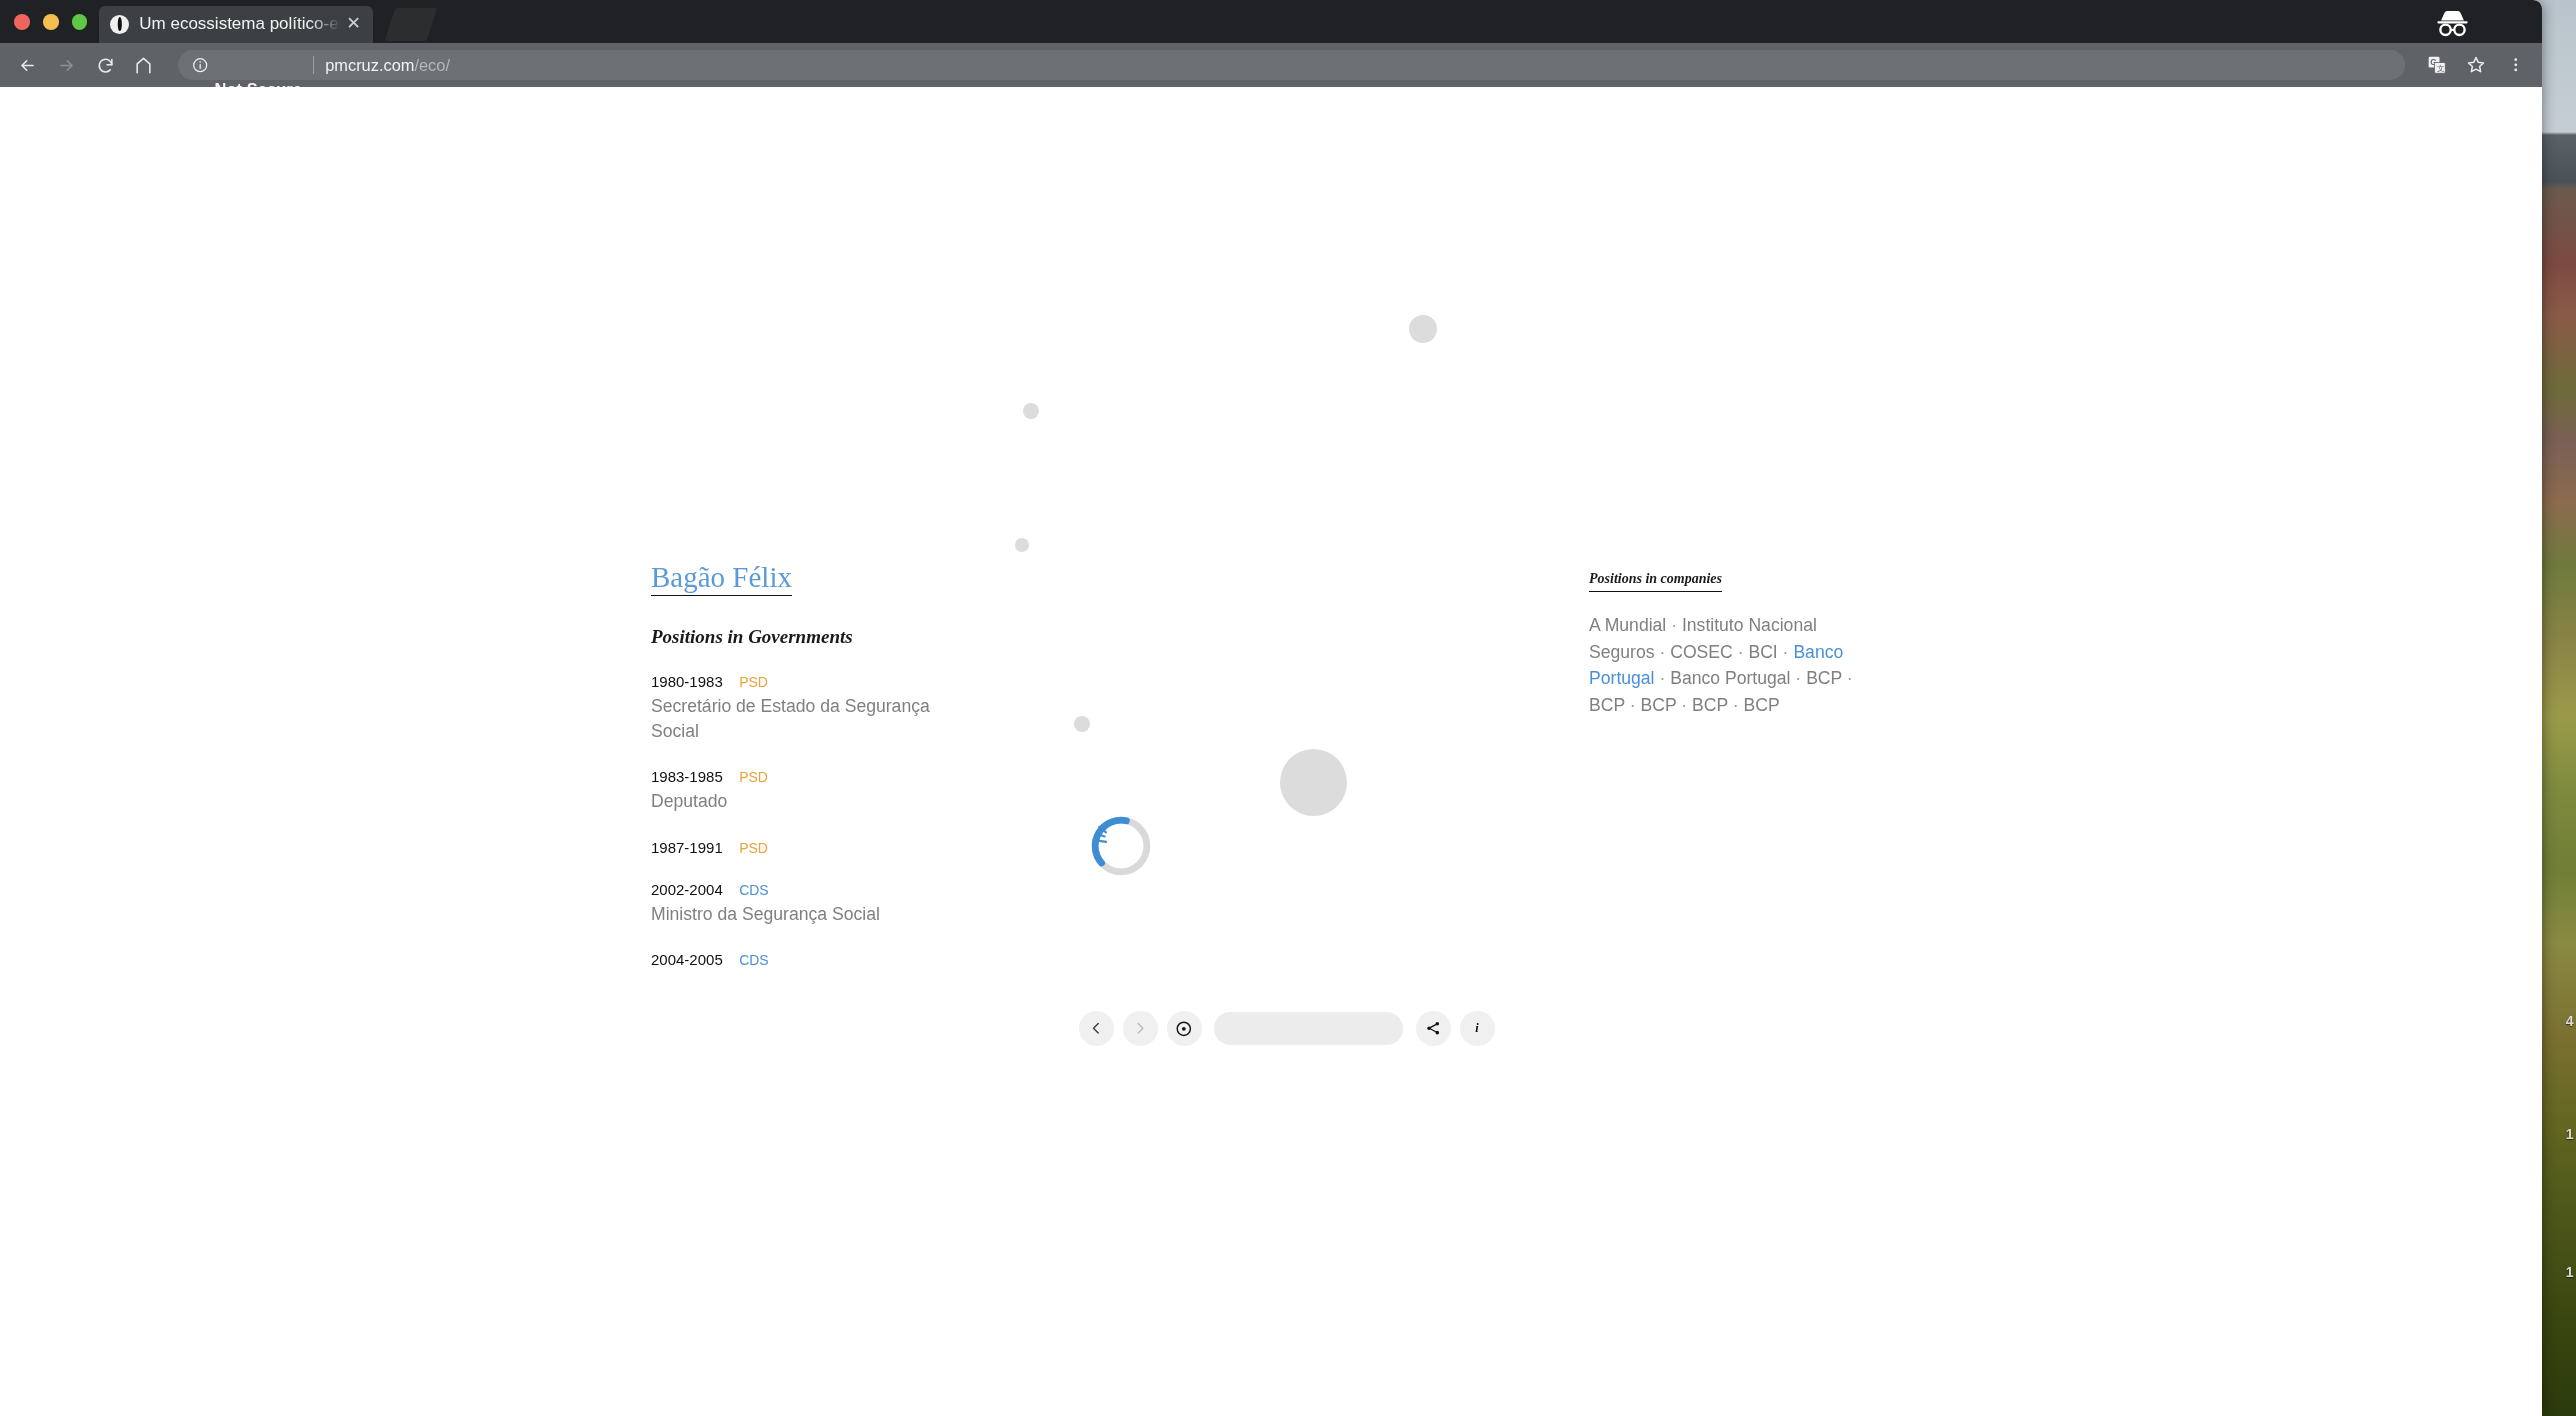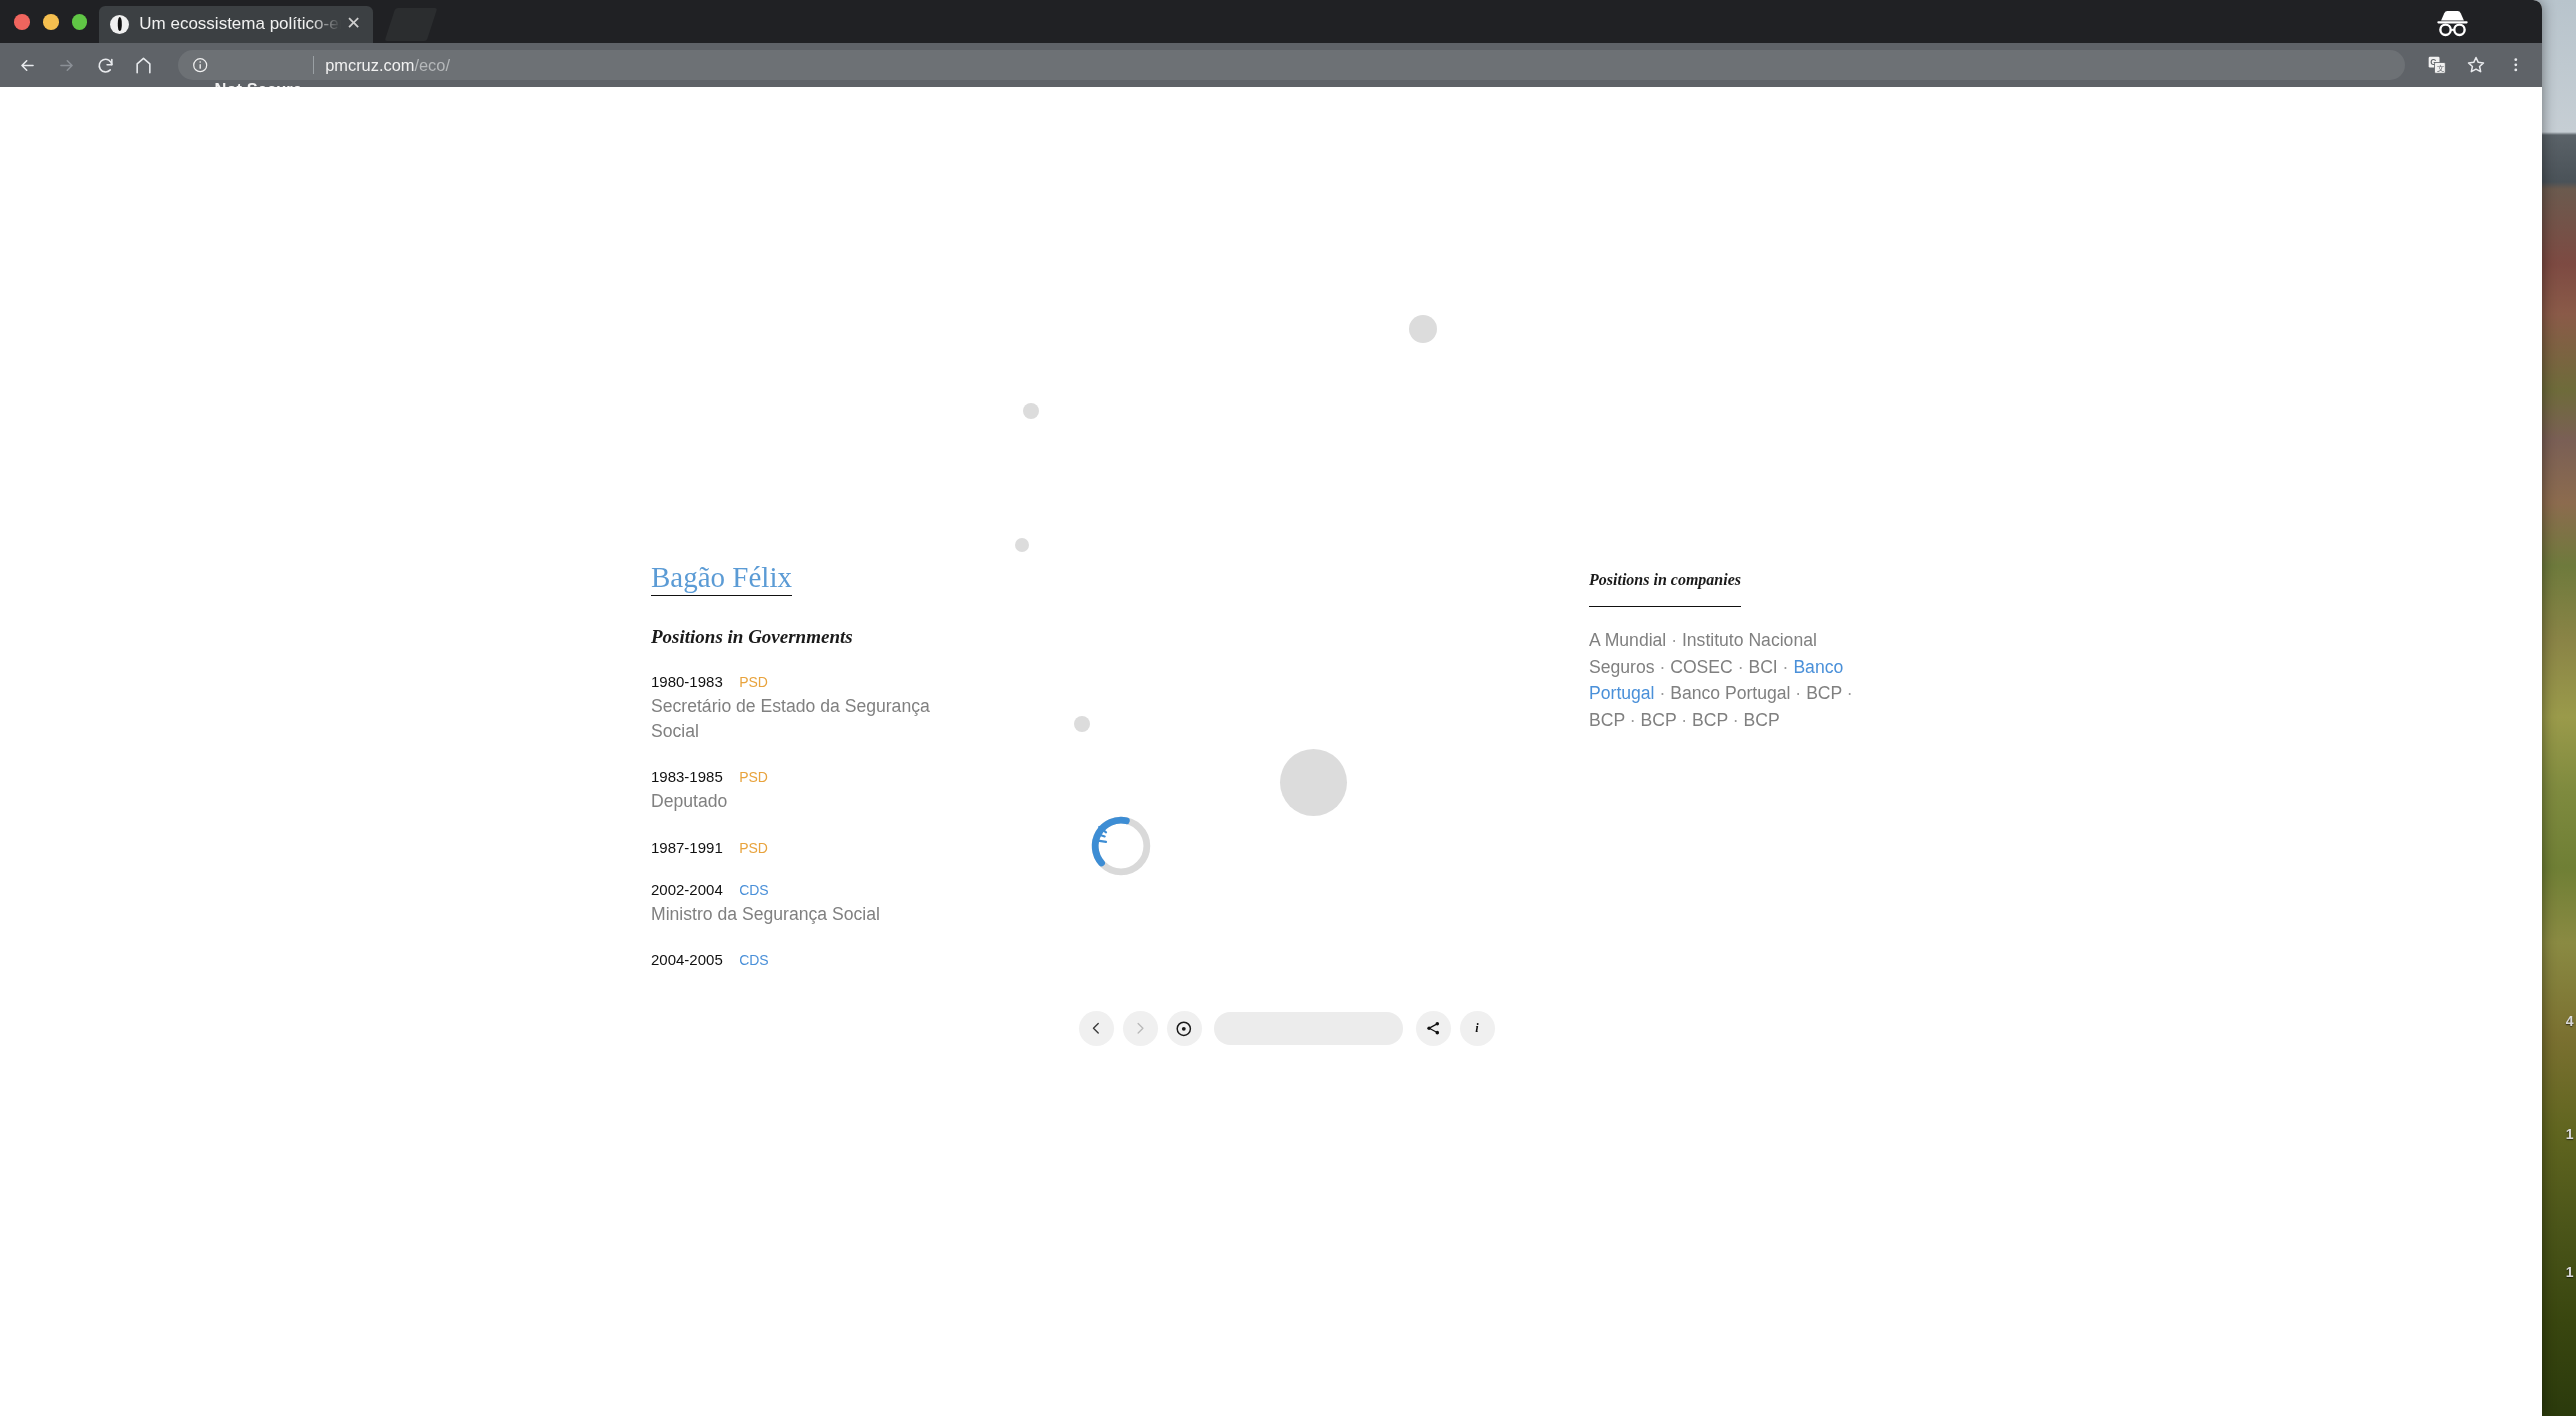--- a/index.html
+++ b/index.html
@@ -183,23 +183,23 @@
   }
 
   
   #right-card {
     position:absolute; left:1589px; top:484px;
     width:277px;
   }
   #companies-label {
     font-family:"Liberation Serif", serif;
     font-style:italic; font-weight:bold;
-    font-size:16px; color:#1a1a1a;
+    font-size:14px; color:#1a1a1a;
     border-bottom:1.6px solid #111;
-    display:inline-block; padding-bottom:17px;
+    display:inline-block; padding-bottom:4px;
   }
   #companies-list {
     margin-top:20px;
     font-size:17.6px; color:#808080;
     line-height:1.52;
   }
   #companies-list .hl { color:#4a90d9; }
   #companies-list .sep { color:#9a9a9a; }
 
   

